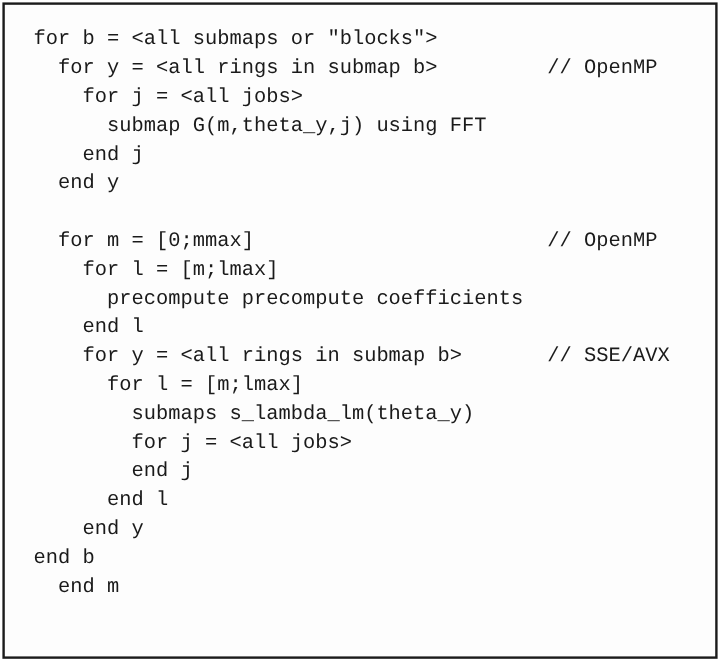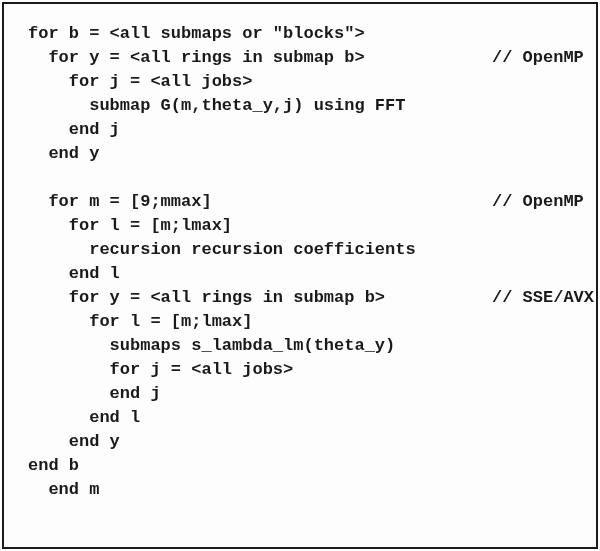--- a/index.html
+++ b/index.html
@@ -14,55 +14,53 @@
     position: absolute;
     left: 2px;
     top: 2px;
     right: 2px;
     bottom: 2px;
     border: 2px solid #1b1b1b;
     background: #fdfdfd;
     box-sizing: border-box;
     padding: 18px 0 0 24px;
     overflow: hidden;
-    font-weight: bold;
   }
   .line {
     position: relative;
     height: 24px;
     line-height: 24px;
     font-size: 17px;
     color: #1a1a1a;
     white-space: pre;
   }
   .code {
     white-space: pre;
   }
   .comment {
     position: absolute;
     left: 428px;
     top: 0;
     white-space: pre;
-    margin-left: 36px;
   }
 </style>
 </head>
 <body>
 
 <div class="figure-frame">
   <div class="line"><span class="code">for b = &lt;all submaps or "blocks"&gt;</span><span class="comment"></span></div>
   <div class="line"><span class="code">  for y = &lt;all rings in submap b&gt;</span><span class="comment">// OpenMP</span></div>
   <div class="line"><span class="code">    for j = &lt;all jobs&gt;</span><span class="comment"></span></div>
   <div class="line"><span class="code">      submap G(m,theta_y,j) using FFT</span><span class="comment"></span></div>
   <div class="line"><span class="code">    end j</span><span class="comment"></span></div>
   <div class="line"><span class="code">  end y</span><span class="comment"></span></div>
   <div class="line"><span class="code"></span><span class="comment"></span></div>
-  <div class="line"><span class="code">  for m = [9;mmax]</span><span class="comment">// OpenMP</span></div>
+  <div class="line"><span class="code">  for m = [0;mmax]</span><span class="comment">// OpenMP</span></div>
   <div class="line"><span class="code">    for l = [m;lmax]</span><span class="comment"></span></div>
-  <div class="line"><span class="code">      recursion recursion coefficients</span><span class="comment"></span></div>
+  <div class="line"><span class="code">      precompute precompute coefficients</span><span class="comment"></span></div>
   <div class="line"><span class="code">    end l</span><span class="comment"></span></div>
   <div class="line"><span class="code">    for y = &lt;all rings in submap b&gt;</span><span class="comment">// SSE/AVX</span></div>
   <div class="line"><span class="code">      for l = [m;lmax]</span><span class="comment"></span></div>
   <div class="line"><span class="code">        submaps s_lambda_lm(theta_y)</span><span class="comment"></span></div>
   <div class="line"><span class="code">        for j = &lt;all jobs&gt;</span><span class="comment"></span></div>
   <div class="line"><span class="code">        end j</span><span class="comment"></span></div>
   <div class="line"><span class="code">      end l</span><span class="comment"></span></div>
   <div class="line"><span class="code">    end y</span><span class="comment"></span></div>
   <div class="line"><span class="code">end b</span><span class="comment"></span></div>
   <div class="line"><span class="code">  end m</span><span class="comment"></span></div>

